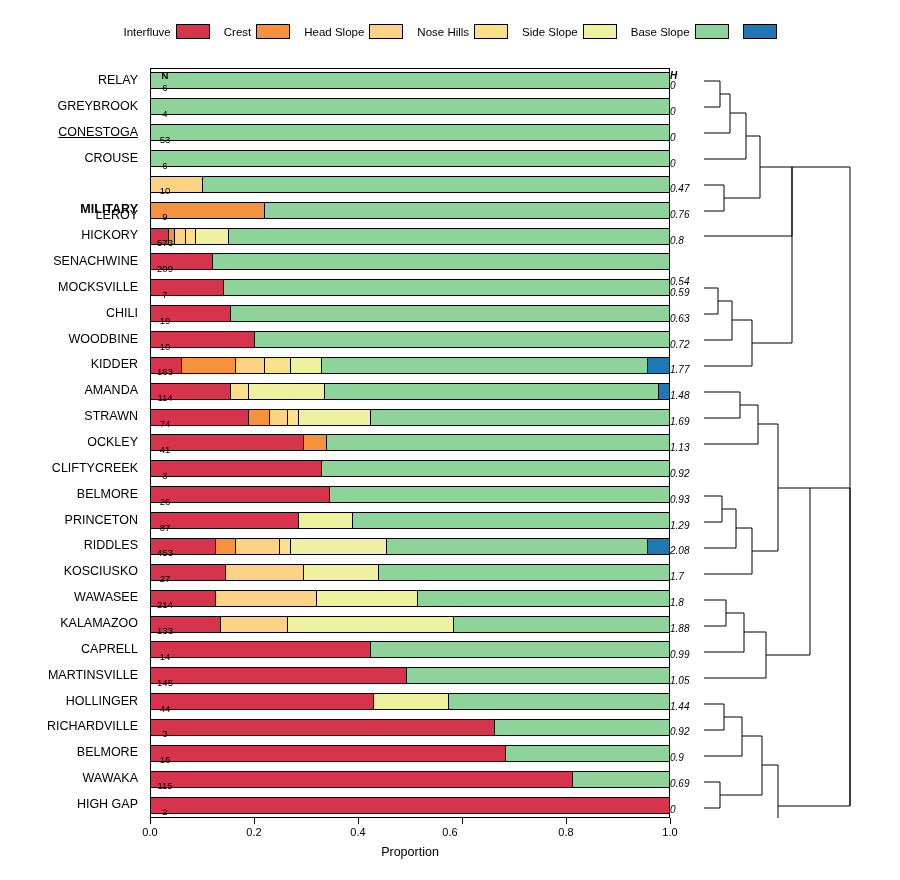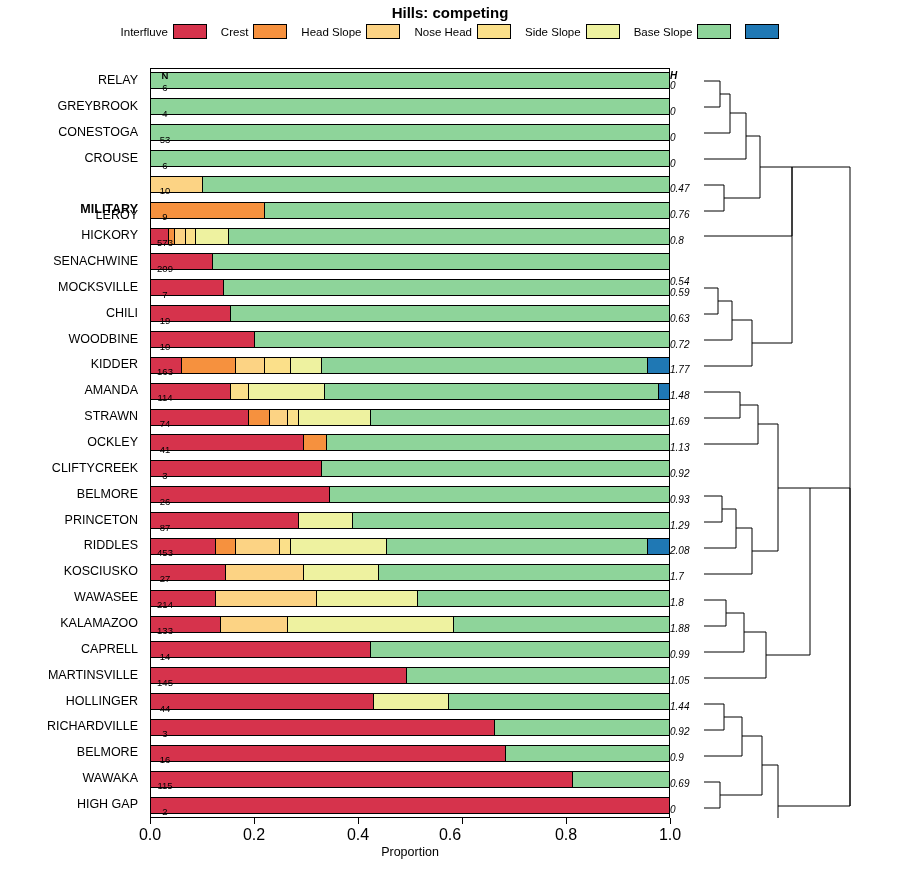--- a/index.html
+++ b/index.html
@@ -178,21 +178,21 @@
     width: 1px;
     height: 6px;
     background: #000;
   }
   .ticklab {
     position: absolute;
     top: 8px;
     width: 40px;
     margin-left: -20px;
     text-align: center;
-    font-size: 16px;
+    font-size: 11px;
   }
   .xlabel {
     position: absolute;
     left: 150px;
     top: 845px;
     width: 520px;
     text-align: center;
     font-size: 12.5px;
   }
   
@@ -202,56 +202,55 @@
     top: 68px;
     width: 200px;
     height: 750px;
   }
 </style>
 </head>
 <body>
 
 <div id="root">
 
-  <div class="title">Hills: competing</div>
 
   <div class="legend">
       <div class="legend-entry">
         <span>Interfluve</span>
         <span class="legend-swatch" style="background: rgb(214, 51, 76);"></span>
       </div>
       <div class="legend-entry">
         <span>Crest</span>
         <span class="legend-swatch" style="background: rgb(246, 145, 62);"></span>
       </div>
       <div class="legend-entry">
         <span>Head Slope</span>
         <span class="legend-swatch" style="background: rgb(252, 211, 132);"></span>
       </div>
       <div class="legend-entry">
-        <span>Nose Head</span>
+        <span>Nose Hills</span>
         <span class="legend-swatch" style="background: rgb(251, 224, 138);"></span>
       </div>
       <div class="legend-entry">
         <span>Side Slope</span>
         <span class="legend-swatch" style="background: rgb(238, 242, 160);"></span>
       </div>
       <div class="legend-entry">
         <span>Base Slope</span>
         <span class="legend-swatch" style="background: rgb(142, 212, 154);"></span>
       </div>
       <div class="legend-entry">
         <span class="legend-swatch" style="background: rgb(31, 120, 180);"></span>
       </div>
     </div>
 
   <div class="labels">
       <div class="lab" style="top: 4.93103px;">RELAY</div>
       <div class="lab" style="top: 30.7931px;">GREYBROOK</div>
-      <div class="lab" style="top: 56.6552px;">CONESTOGA</div>
+      <div class="lab" style="top: 56.6552px; text-decoration: underline;">CONESTOGA</div>
       <div class="lab" style="top: 82.5172px;">CROUSE</div>
       <div class="lab" style="top: 108.379px; margin-top: 32px;">LEROY</div>
       <div class="lab bold" style="top: 134.241px;">MILITARY</div>
       <div class="lab" style="top: 160.103px;">HICKORY</div>
       <div class="lab" style="top: 185.966px;">SENACHWINE</div>
       <div class="lab" style="top: 211.828px;">MOCKSVILLE</div>
       <div class="lab" style="top: 237.69px;">CHILI</div>
       <div class="lab" style="top: 263.552px; text-align: center;">WOODBINE</div>
       <div class="lab" style="top: 289.414px;">KIDDER</div>
       <div class="lab" style="top: 315.276px;">AMANDA</div>

